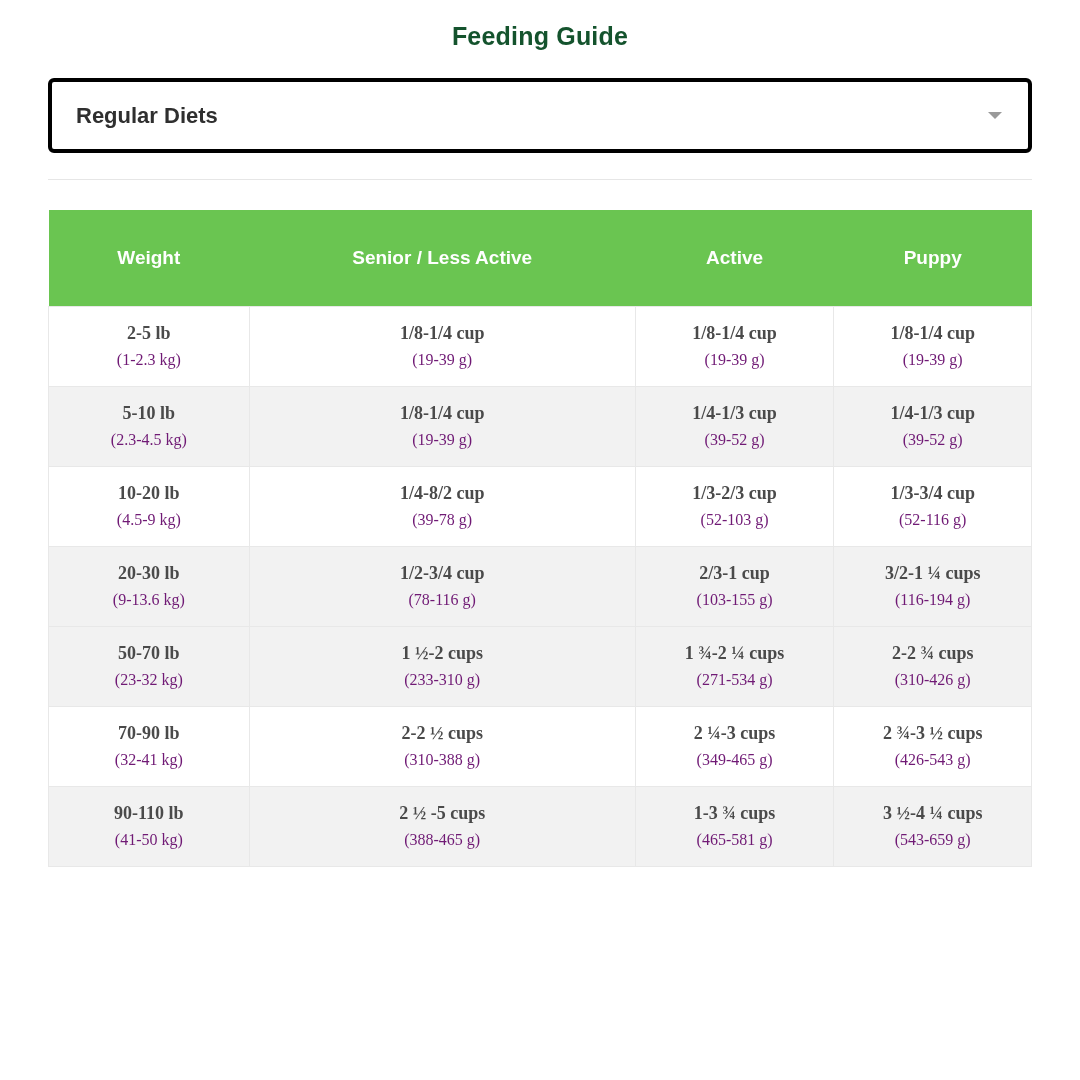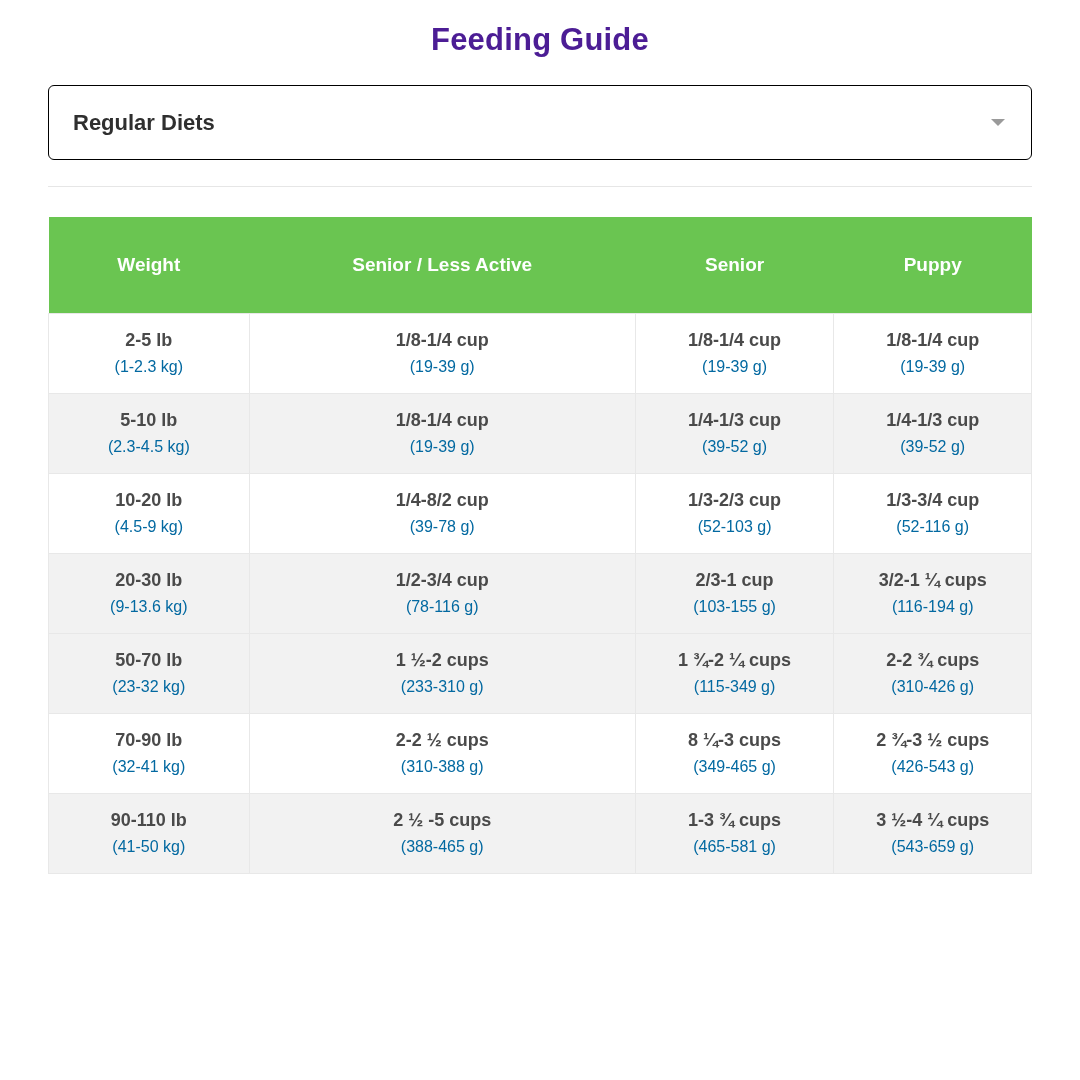--- a/index.html
+++ b/index.html
@@ -12,31 +12,31 @@
     font-family: "Liberation Sans", sans-serif;
   }
   .page {
     width: 1080px;
     height: 1080px;
     position: relative;
     overflow: hidden;
   }
   .page-title {
     text-align: center;
-    color: #4c1d95;
-    font-size: 31px;
+    color: #14532d;
+    font-size: 25px;
     font-weight: bold;
     letter-spacing: 0.2px;
     padding-top: 22px;
     margin: 0;
   }
   .select-wrap {
     margin: 27px 48px 0 48px;
     height: 75px;
-    border: 1px solid #000000;
+    border: 4px solid #000000;
     border-radius: 6px;
     background: #fff;
     display: flex;
     align-items: center;
     justify-content: space-between;
     padding: 0 24px;
   }
   .select-label {
     font-size: 22px;
     font-weight: bold;
@@ -77,35 +77,36 @@
   table.feeding thead th.col-senior { width: 385px; }
   table.feeding thead th.col-adult  { width: 198px; }
   table.feeding thead th.col-puppy  { width: 197px; }
 
   table.feeding tbody td {
     text-align: center;
     vertical-align: middle;
     height: 80px;
     border: 1px solid #e8e8e8;
     padding: 8px 4px;
+    font-family: Liberation Serif, serif;
   }
   table.feeding tbody tr.odd td { background: #ffffff; }
   table.feeding tbody tr.even td { background: #f2f2f2; }
 
   .cell-main {
     display: block;
     font-size: 18px;
     font-weight: bold;
     color: #4a4a4a;
     line-height: 1.35;
   }
   .cell-sub {
     display: block;
     font-size: 16px;
-    color: #0369a1;
+    color: #701a75;
     line-height: 1.45;
     margin-top: 2px;
   }
 </style>
 </head>
 <body>
 
 <div class="page">
 
   <h1 class="page-title">Feeding Guide</h1>
@@ -116,21 +117,21 @@
   </div>
 
   <div class="divider"></div>
 
   <div class="table-wrap">
     <table class="feeding">
       <thead>
         <tr>
           <th class="col-weight">Weight</th>
           <th class="col-senior">Senior / Less Active</th>
-          <th class="col-adult">Senior</th>
+          <th class="col-adult">Active</th>
           <th class="col-puppy">Puppy</th>
         </tr>
       </thead>
       <tbody>
 
         <tr class="odd">
           <td>
             <span class="cell-main">2-5 lb</span>
             <span class="cell-sub">(1-2.3 kg)</span>
           </td>
@@ -210,39 +211,39 @@
           <td>
             <span class="cell-main">50-70 lb</span>
             <span class="cell-sub">(23-32 kg)</span>
           </td>
           <td>
             <span class="cell-main">1 ½-2 cups</span>
             <span class="cell-sub">(233-310 g)</span>
           </td>
           <td>
             <span class="cell-main">1 ¾-2 ¼ cups</span>
-            <span class="cell-sub">(115-349 g)</span>
+            <span class="cell-sub">(271-534 g)</span>
           </td>
           <td>
             <span class="cell-main">2-2 ¾ cups</span>
             <span class="cell-sub">(310-426 g)</span>
           </td>
         </tr>
 
         <tr class="odd">
           <td>
             <span class="cell-main">70-90 lb</span>
             <span class="cell-sub">(32-41 kg)</span>
           </td>
           <td>
             <span class="cell-main">2-2 ½ cups</span>
             <span class="cell-sub">(310-388 g)</span>
           </td>
           <td>
-            <span class="cell-main">8 ¼-3 cups</span>
+            <span class="cell-main">2 ¼-3 cups</span>
             <span class="cell-sub">(349-465 g)</span>
           </td>
           <td>
             <span class="cell-main">2 ¾-3 ½ cups</span>
             <span class="cell-sub">(426-543 g)</span>
           </td>
         </tr>
 
         <tr class="even">
           <td>

